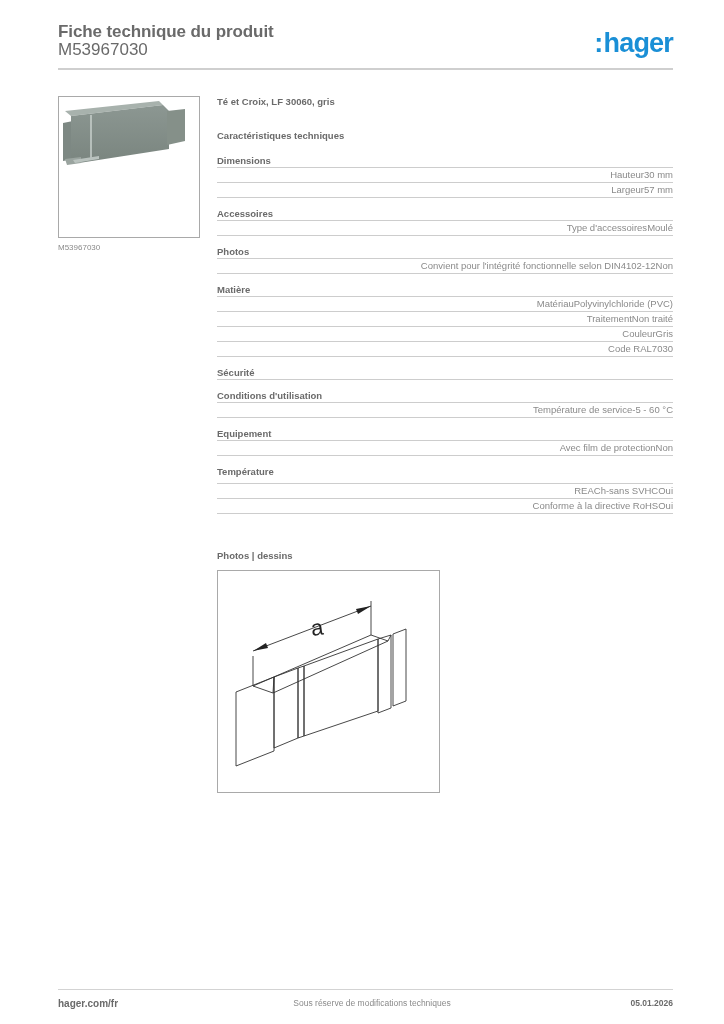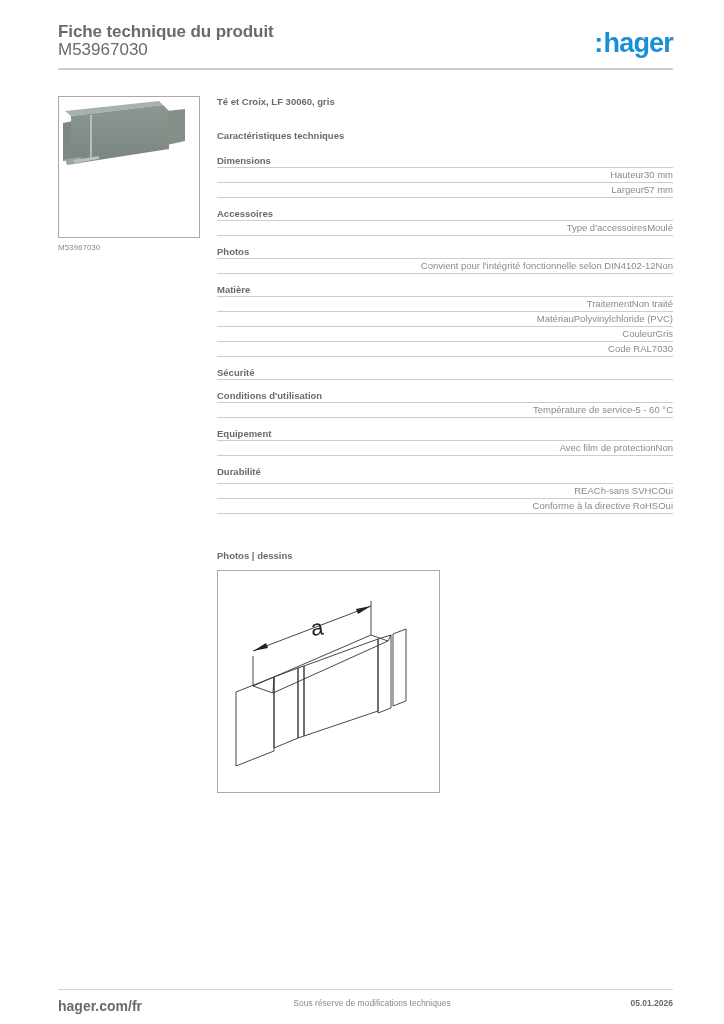--- a/index.html
+++ b/index.html
@@ -23,21 +23,21 @@
     .section { margin-bottom: 10px; }
     .section-title { font-size: 9.5px; font-weight: bold; color: #6a6a6a; height: 13px; line-height: 12px; border-bottom: 1.5px solid #cdcdcd; }
     .row { display: flex; justify-content: flex-end; font-size: 9.5px; color: #8a8a8a; height: 15px; line-height: 14px; border-bottom: 1.5px solid #cdcdcd; }
     .row .val { text-align: right; }
     .section.spaced .section-title { height: 18px; line-height: 12px; }
 
     .photos-title { position: absolute; left: 217px; top: 550px; font-size: 9.5px; font-weight: bold; color: #6a6a6a; }
     .drawing-box { position: absolute; left: 217px; top: 570px; width: 223px; height: 223px; border: 1px solid #a9a9a9; background: #fff; }
 
     .footer-rule { position: absolute; left: 58px; top: 989px; width: 615px; height: 1px; background: #d3d3d3; }
-    .footer-left { position: absolute; left: 58px; top: 998px; font-size: 14px; font-weight: bold; color: #6a6a6a; }
+    .footer-left { position: absolute; left: 58px; top: 998px; font-size: 10px; font-weight: bold; color: #6a6a6a; }
     .footer-center { position: absolute; left: 0; width: 724px; top: 998px; font-size: 8.5px; color: #8a8a8a; text-align: center; padding-left: 20px; }
     .footer-right { position: absolute; right: 51px; top: 998px; font-size: 8.5px; font-weight: bold; color: #6a6a6a; }
   </style>
 </head>
 <body>
 
 <div class="header">
   <div class="doc-title">Fiche technique du produit</div>
   <div class="doc-ref">M53967030</div>
   <div class="logo"><span class="colon">:</span><span>hager</span></div>
@@ -97,26 +97,26 @@
     <div class="section-title">Photos</div>
     <div class="row">
         <span>Convient pour l'intégrité fonctionnelle selon DIN4102-12</span>
         <span class="val">Non</span>
       </div>
   </div>
 
   <div class="section">
     <div class="section-title">Matière</div>
     <div class="row">
+        <span>Matériau</span>
+        <span class="val">Polyvinylchloride (PVC)</span>
+      </div>
+    <div class="row">
         <span>Traitement</span>
         <span class="val">Non traité</span>
-      </div>
-    <div class="row">
-        <span>Matériau</span>
-        <span class="val">Polyvinylchloride (PVC)</span>
       </div>
     <div class="row">
         <span>Couleur</span>
         <span class="val">Gris</span>
       </div>
     <div class="row">
         <span>Code RAL</span>
         <span class="val">7030</span>
       </div>
   </div>
@@ -135,21 +135,21 @@
 
   <div class="section">
     <div class="section-title">Equipement</div>
     <div class="row">
         <span>Avec film de protection</span>
         <span class="val">Non</span>
       </div>
   </div>
 
   <div class="section spaced">
-    <div class="section-title">Durabilité</div>
+    <div class="section-title">Température</div>
     <div class="row">
         <span>REACh-sans SVHC</span>
         <span class="val">Oui</span>
       </div>
     <div class="row">
         <span>Conforme à la directive RoHS</span>
         <span class="val">Oui</span>
       </div>
   </div>
 </div>

